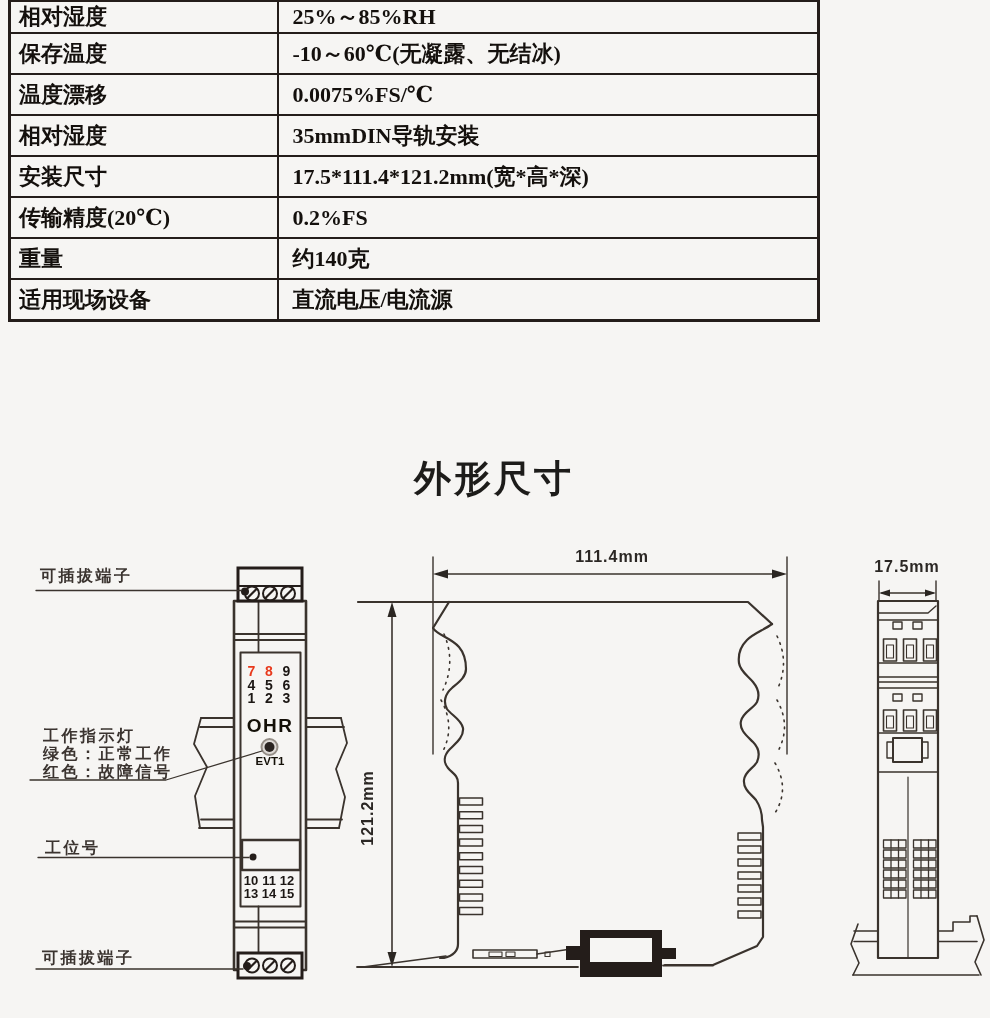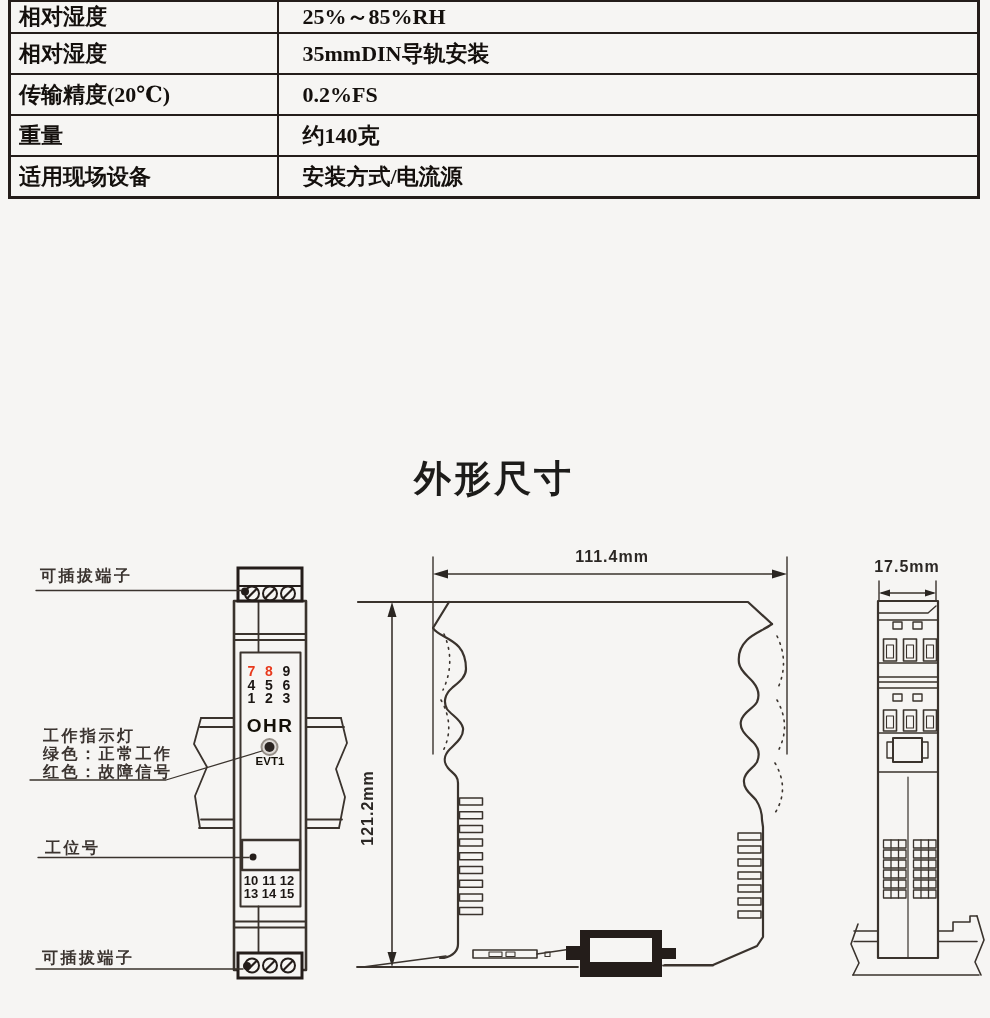--- a/index.html
+++ b/index.html
@@ -4,33 +4,33 @@
 <style>
   html,body{margin:0;padding:0;}
   body{
     width:990px;height:1018px;position:relative;overflow:hidden;
     background:#f6f5f3;
     font-family:"Liberation Sans","DejaVu Sans",sans-serif;
     color:#1c1714;
   }
   
   table.spec{
-    position:absolute;left:8px;top:0;width:972px;
+    position:absolute;left:8px;top:0;width:812px;
     border-collapse:collapse;table-layout:fixed;
     font-family:"Liberation Serif","DejaVu Serif",serif;
     font-weight:bold;font-size:22px;color:#14100d;
     border:3px solid #241d1a;border-top:none;
   }
   table.spec td{
     border:2px solid #241d1a;
     height:39px;padding:0 4px 0 8px;
     white-space:nowrap;overflow:hidden;
   }
   table.spec tr.r1 td{height:30px;}
-  table.spec td.val{padding-left:24px;margin-left:28px;}
+  table.spec td.val{padding-left:14px;margin-left:28px;}
   
   .section-title{
     position:absolute;top:454px;left:0;width:988px;
     text-align:center;font-size:37px;font-weight:bold;
     letter-spacing:3px;color:#1d1c1a;
   }
   
   svg.diagram{position:absolute;left:0;top:540px;}
   .ln{stroke:#3a332d;fill:none;stroke-linecap:round;stroke-linejoin:round;}
   .dk{stroke:#241d1a;}
@@ -53,34 +53,46 @@
   <colgroup>
       <col style="width:268px">
       <col>
     </colgroup>
   <tbody>
       <tr class="r1">
     <td>相对湿度</td>
     <td class="val">25%～85%RH</td>
   </tr>
   <tr>
+    <td>保存温度</td>
+    <td class="val">-10～60℃(无凝露、无结冰)</td>
+  </tr>
+  <tr>
+    <td>温度漂移</td>
+    <td class="val">0.0075%FS/℃</td>
+  </tr>
+  <tr>
     <td>相对湿度</td>
     <td class="val">35mmDIN导轨安装</td>
   </tr>
   <tr>
+    <td>安装尺寸</td>
+    <td class="val">17.5*111.4*121.2mm(宽*高*深)</td>
+  </tr>
+  <tr>
     <td>传输精度(20℃)</td>
     <td class="val">0.2%FS</td>
   </tr>
   <tr>
     <td>重量</td>
     <td class="val">约140克</td>
   </tr>
   <tr>
     <td>适用现场设备</td>
-    <td class="val">安装方式/电流源</td>
+    <td class="val">直流电压/电流源</td>
   </tr>
 </tbody>
   </table>
 
 <div class="section-title">外形尺寸</div>
 
 <svg class="diagram" width="990" height="478" viewBox="0 540 990 478">
 
   <g>
 

